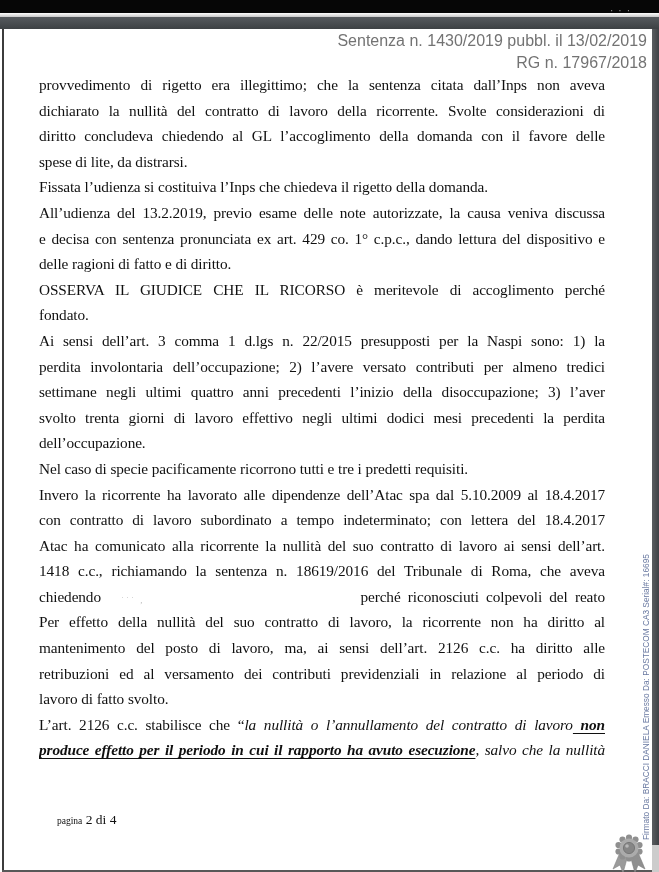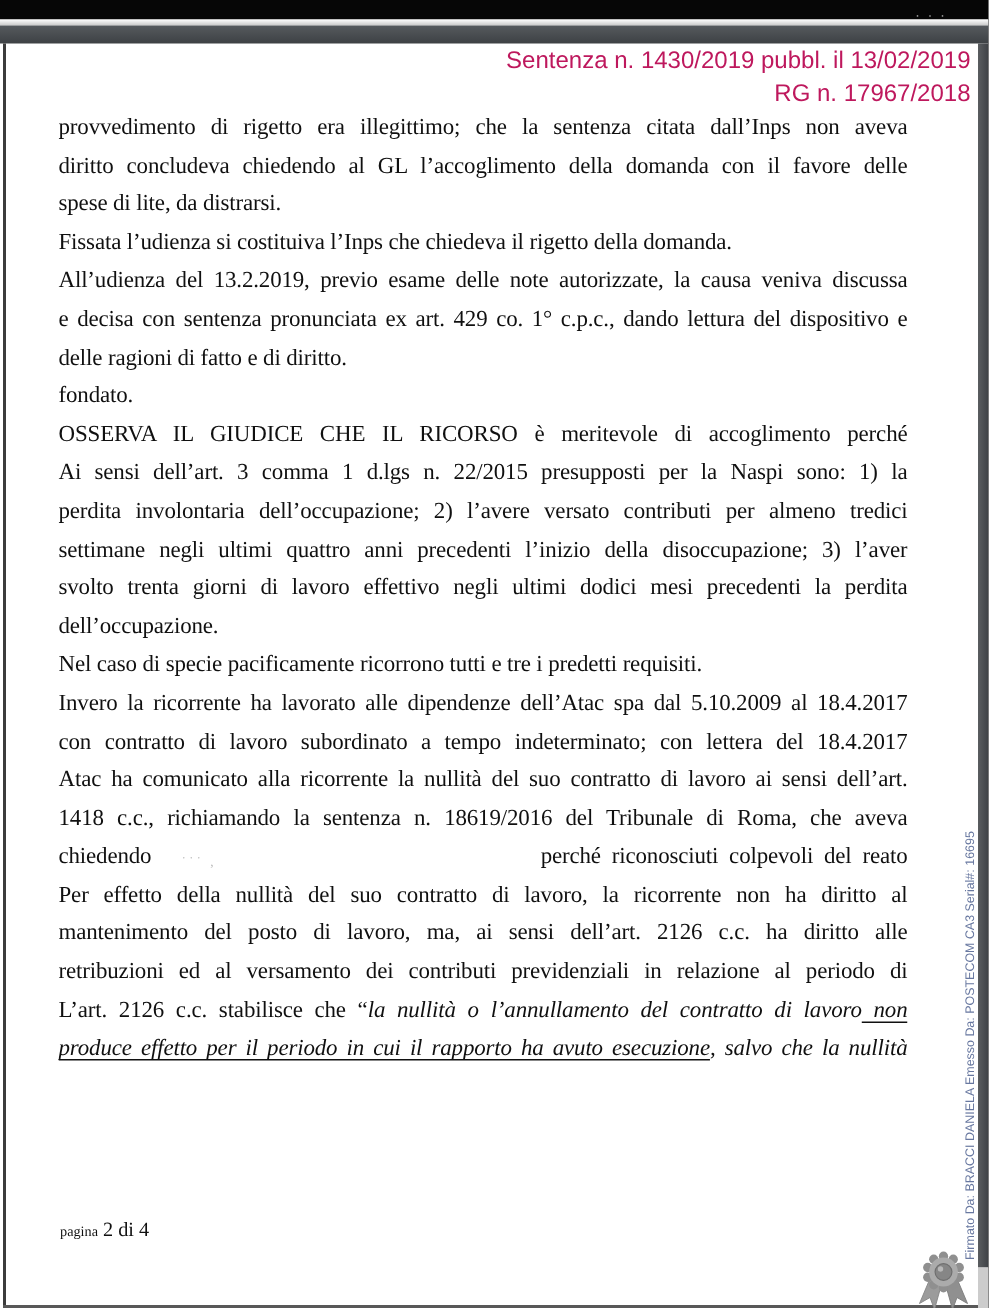--- a/index.html
+++ b/index.html
@@ -21,29 +21,29 @@
 
   
   .case-header { position:absolute; top:30px; right:12px; text-align:right;
                  font-family:"Liberation Sans",sans-serif; font-size:16px; line-height:21.5px; }
 
   
   .doc-body { position:absolute; left:39px; top:72px; width:566px; color:#101010; }
   .line { height:25.6px; line-height:25.6px; font-size:15.3px; letter-spacing:-0.1px; overflow:hidden; white-space:nowrap; }
   .j { text-align:justify; text-align-last:justify; }
   .it  { font-style:italic; }
-  .itu { font-style:italic; text-decoration:underline; text-underline-offset:3px; }
+  .itu { font-style:italic; text-decoration:underline; text-underline-offset:3px;font-weight:bold; }
   .redline { display:flex; }
   .redline .gap { flex:1; position:relative; }
   .redline .smudge { position:absolute; left:20px; top:4px; color:#bdbdbd; font-size:9px;
                      letter-spacing:2px; filter:blur(0.5px); }
   .redline .right-part { word-spacing:3.5px;text-align:center; }
 
   
-  .page-footer { position:absolute; left:40px; top:812px; color:#101010; font-size:13.5px; }
+  .page-footer { position:absolute; left:57px; top:812px; color:#101010; font-size:13.5px; }
   .page-footer .small { font-size:9.5px; }
 
   
   .vsig { position:absolute; left:641px; top:522px; width:12px; height:318px;
           writing-mode:vertical-rl; transform:rotate(180deg);
           font-family:"Liberation Sans",sans-serif; font-size:8.3px; white-space:nowrap; }
 
   .seal { position:absolute; left:606px; top:834px; width:46px; height:40px; }
 </style>
 </head>
@@ -55,55 +55,57 @@
     <span class="dots">···</span>
   </div>
   <div class="bar-light"></div>
   <div class="bar-dark"></div>
 
   <div class="page-left-border"></div>
   <div class="page-bottom-border"></div>
   <div class="scrollbar"></div>
   <div class="scroll-corner"></div>
 
-  <div class="case-header" style="color: #be185d;">
+  <div class="case-header" style="color: #737373;">
     <div>Sentenza n. 1430/2019 pubbl. il 13/02/2019</div>
     <div>RG n. 17967/2018</div>
   </div>
 
   <div class="doc-body">
       <div class="line j"><span class="">provvedimento di rigetto era illegittimo; che la sentenza citata dall’Inps non aveva</span></div>
+      <div class="line j"><span class="">dichiarato la nullità del contratto di lavoro della ricorrente. Svolte considerazioni di</span></div>
       <div class="line j"><span class="">diritto concludeva chiedendo al GL l’accoglimento della domanda con il favore delle</span></div>
       <div class="line"><span class="">spese di lite, da distrarsi.</span></div>
       <div class="line"><span class="">Fissata l’udienza si costituiva l’Inps che chiedeva il rigetto della domanda.</span></div>
       <div class="line j"><span class="">All’udienza del 13.2.2019, previo esame delle note autorizzate, la causa veniva discussa</span></div>
       <div class="line j"><span class="">e decisa con sentenza pronunciata ex art. 429 co. 1° c.p.c., dando lettura del dispositivo e</span></div>
       <div class="line"><span class="">delle ragioni di fatto e di diritto.</span></div>
+      <div class="line j"><span class="">OSSERVA IL GIUDICE CHE IL RICORSO è meritevole di accoglimento perché</span></div>
       <div class="line"><span class="">fondato.</span></div>
-      <div class="line j"><span class="">OSSERVA IL GIUDICE CHE IL RICORSO è meritevole di accoglimento perché</span></div>
       <div class="line j"><span class="">Ai sensi dell’art. 3 comma 1 d.lgs n. 22/2015 presupposti per la Naspi sono: 1)  la</span></div>
       <div class="line j"><span class="">perdita involontaria dell’occupazione; 2)  l’avere versato contributi per almeno tredici</span></div>
       <div class="line j"><span class="">settimane negli ultimi quattro anni precedenti l’inizio della disoccupazione; 3) l’aver</span></div>
       <div class="line j"><span class="">svolto trenta giorni di lavoro effettivo negli ultimi dodici mesi precedenti la perdita</span></div>
       <div class="line"><span class="">dell’occupazione.</span></div>
       <div class="line"><span class="">Nel caso di specie  pacificamente ricorrono tutti e tre i predetti requisiti.</span></div>
       <div class="line j"><span class="">Invero la ricorrente ha lavorato alle dipendenze dell’Atac spa dal 5.10.2009 al 18.4.2017</span></div>
       <div class="line j"><span class="">con contratto di lavoro subordinato a tempo indeterminato; con lettera del 18.4.2017</span></div>
       <div class="line j"><span class="">Atac ha comunicato alla ricorrente la nullità del suo contratto di lavoro ai sensi dell’art.</span></div>
       <div class="line j"><span class="">1418 c.c., richiamando la sentenza n. 18619/2016 del Tribunale di Roma, che aveva</span></div>
       <div class="line redline">
         <span>chiedendo</span>
         <span class="gap">
           <span class="smudge">˙˙˙ ,</span>
         </span>
         <span class="right-part">perché riconosciuti colpevoli del reato</span>
       </div>
       <div class="line j"><span class="">Per effetto della nullità del suo contratto di lavoro, la ricorrente non ha diritto al</span></div>
       <div class="line j"><span class="">mantenimento del posto di lavoro, ma, ai sensi dell’art. 2126 c.c. ha diritto alle</span></div>
       <div class="line j"><span class="">retribuzioni ed al versamento dei contributi previdenziali in relazione al periodo di</span></div>
+      <div class="line"><span class="">lavoro di fatto svolto.</span></div>
       <div class="line j"><span class="">L’art. 2126 c.c. stabilisce che “</span><span class="it">la nullità o l’annullamento del contratto di lavoro</span><span class="itu"> non</span></div>
       <div class="line j"><span class="itu">produce effetto per il periodo in cui il rapporto ha avuto esecuzione</span><span class="it">, salvo che la nullità</span></div>
     </div>
 
   <div class="page-footer"><span class="small">pagina</span> <span>2 di 4</span></div>
 
   <div class="vsig" style="color: rgb(104, 120, 160);">Firmato Da: BRACCI DANIELA Emesso Da: POSTECOM CA3 Serial#: 16695</div>
 
   <svg class="seal" viewBox="0 0 46 40">
 

